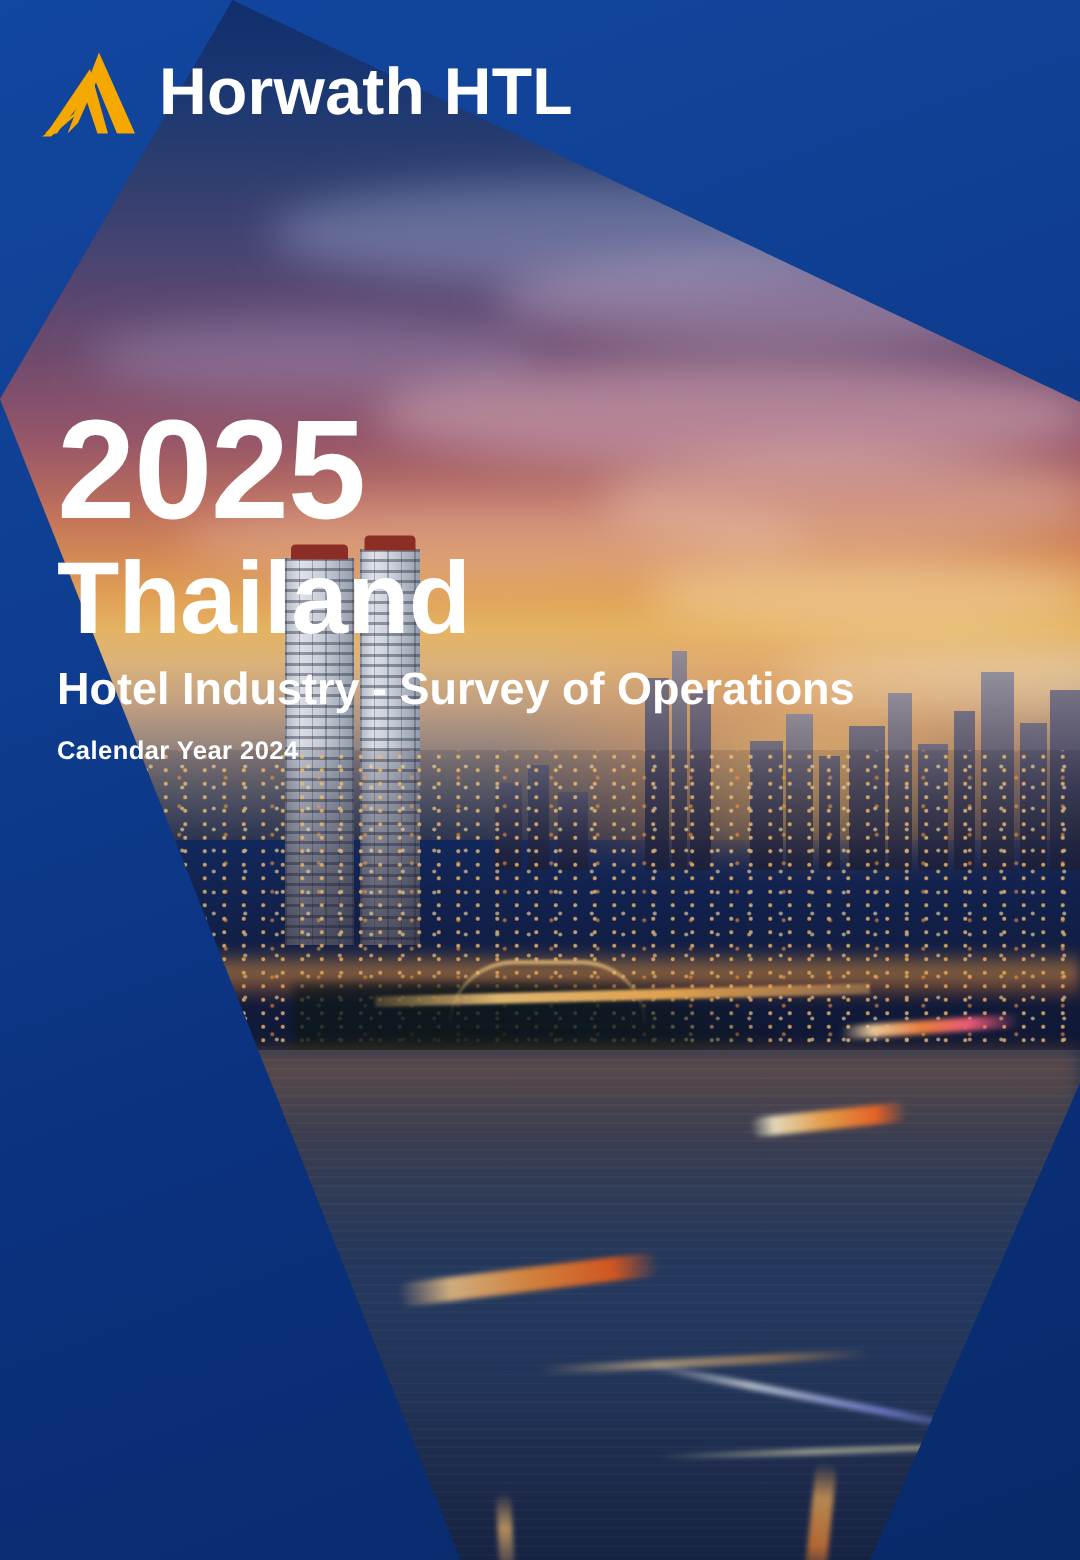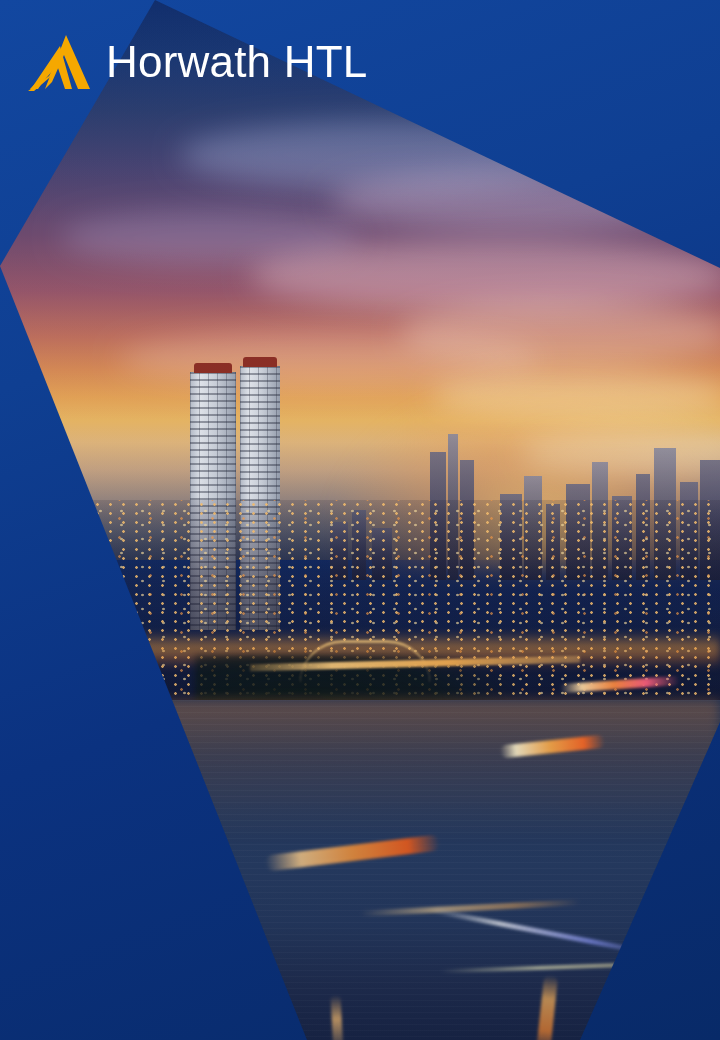--- a/index.html
+++ b/index.html
@@ -263,21 +263,21 @@
     left: 28px;
     top: 32px;
     display: flex;
     align-items: center;
     gap: 14px;
   }
   .logo-mark { width: 64px; height: 60px; display: block; }
   .logo-text {
     color: #ffffff;
     font-size: 44px;
-    font-weight: 400;
+    font-weight: 700;
     letter-spacing: 0.2px;
     line-height: 1;
     white-space: nowrap;
   }
 
   
   .titles {
     position: absolute;
     left: 38px;
     top: 268px;
@@ -394,14 +394,20 @@
         <path d="M38 3 L62 57 L50 57 L36 23 L24 50 L17 57 Z" fill="#F5A800"></path>
         <path d="M32 14 L44 57 L37 57 L28 30 L10 57 L3 57 Z" fill="#F5A800"></path>
         <path d="M26 26 L33 57 L28 57 L22 40 L0 58 Z" fill="#F5A800" opacity="0"></path>
         <path d="M30 20 L24 34 L2 57 L9 57 L31 31 Z" fill="#F5A800"></path>
         <path d="M27 32 L21 44 L0 59 L6 59 L28 40 Z" fill="#F5A800"></path>
       </svg>
     </span>
     <span class="logo-text">Horwath HTL</span>
   </div>
 
+  <div class="titles">
+    <div class="t-year">2025</div>
+    <div class="t-country">Thailand</div>
+    <div class="t-sub">Hotel Industry - Survey of Operations</div>
+    <div class="t-cal">Calendar Year 2024</div>
+  </div>
 
 </div>
 
 </body></html>

